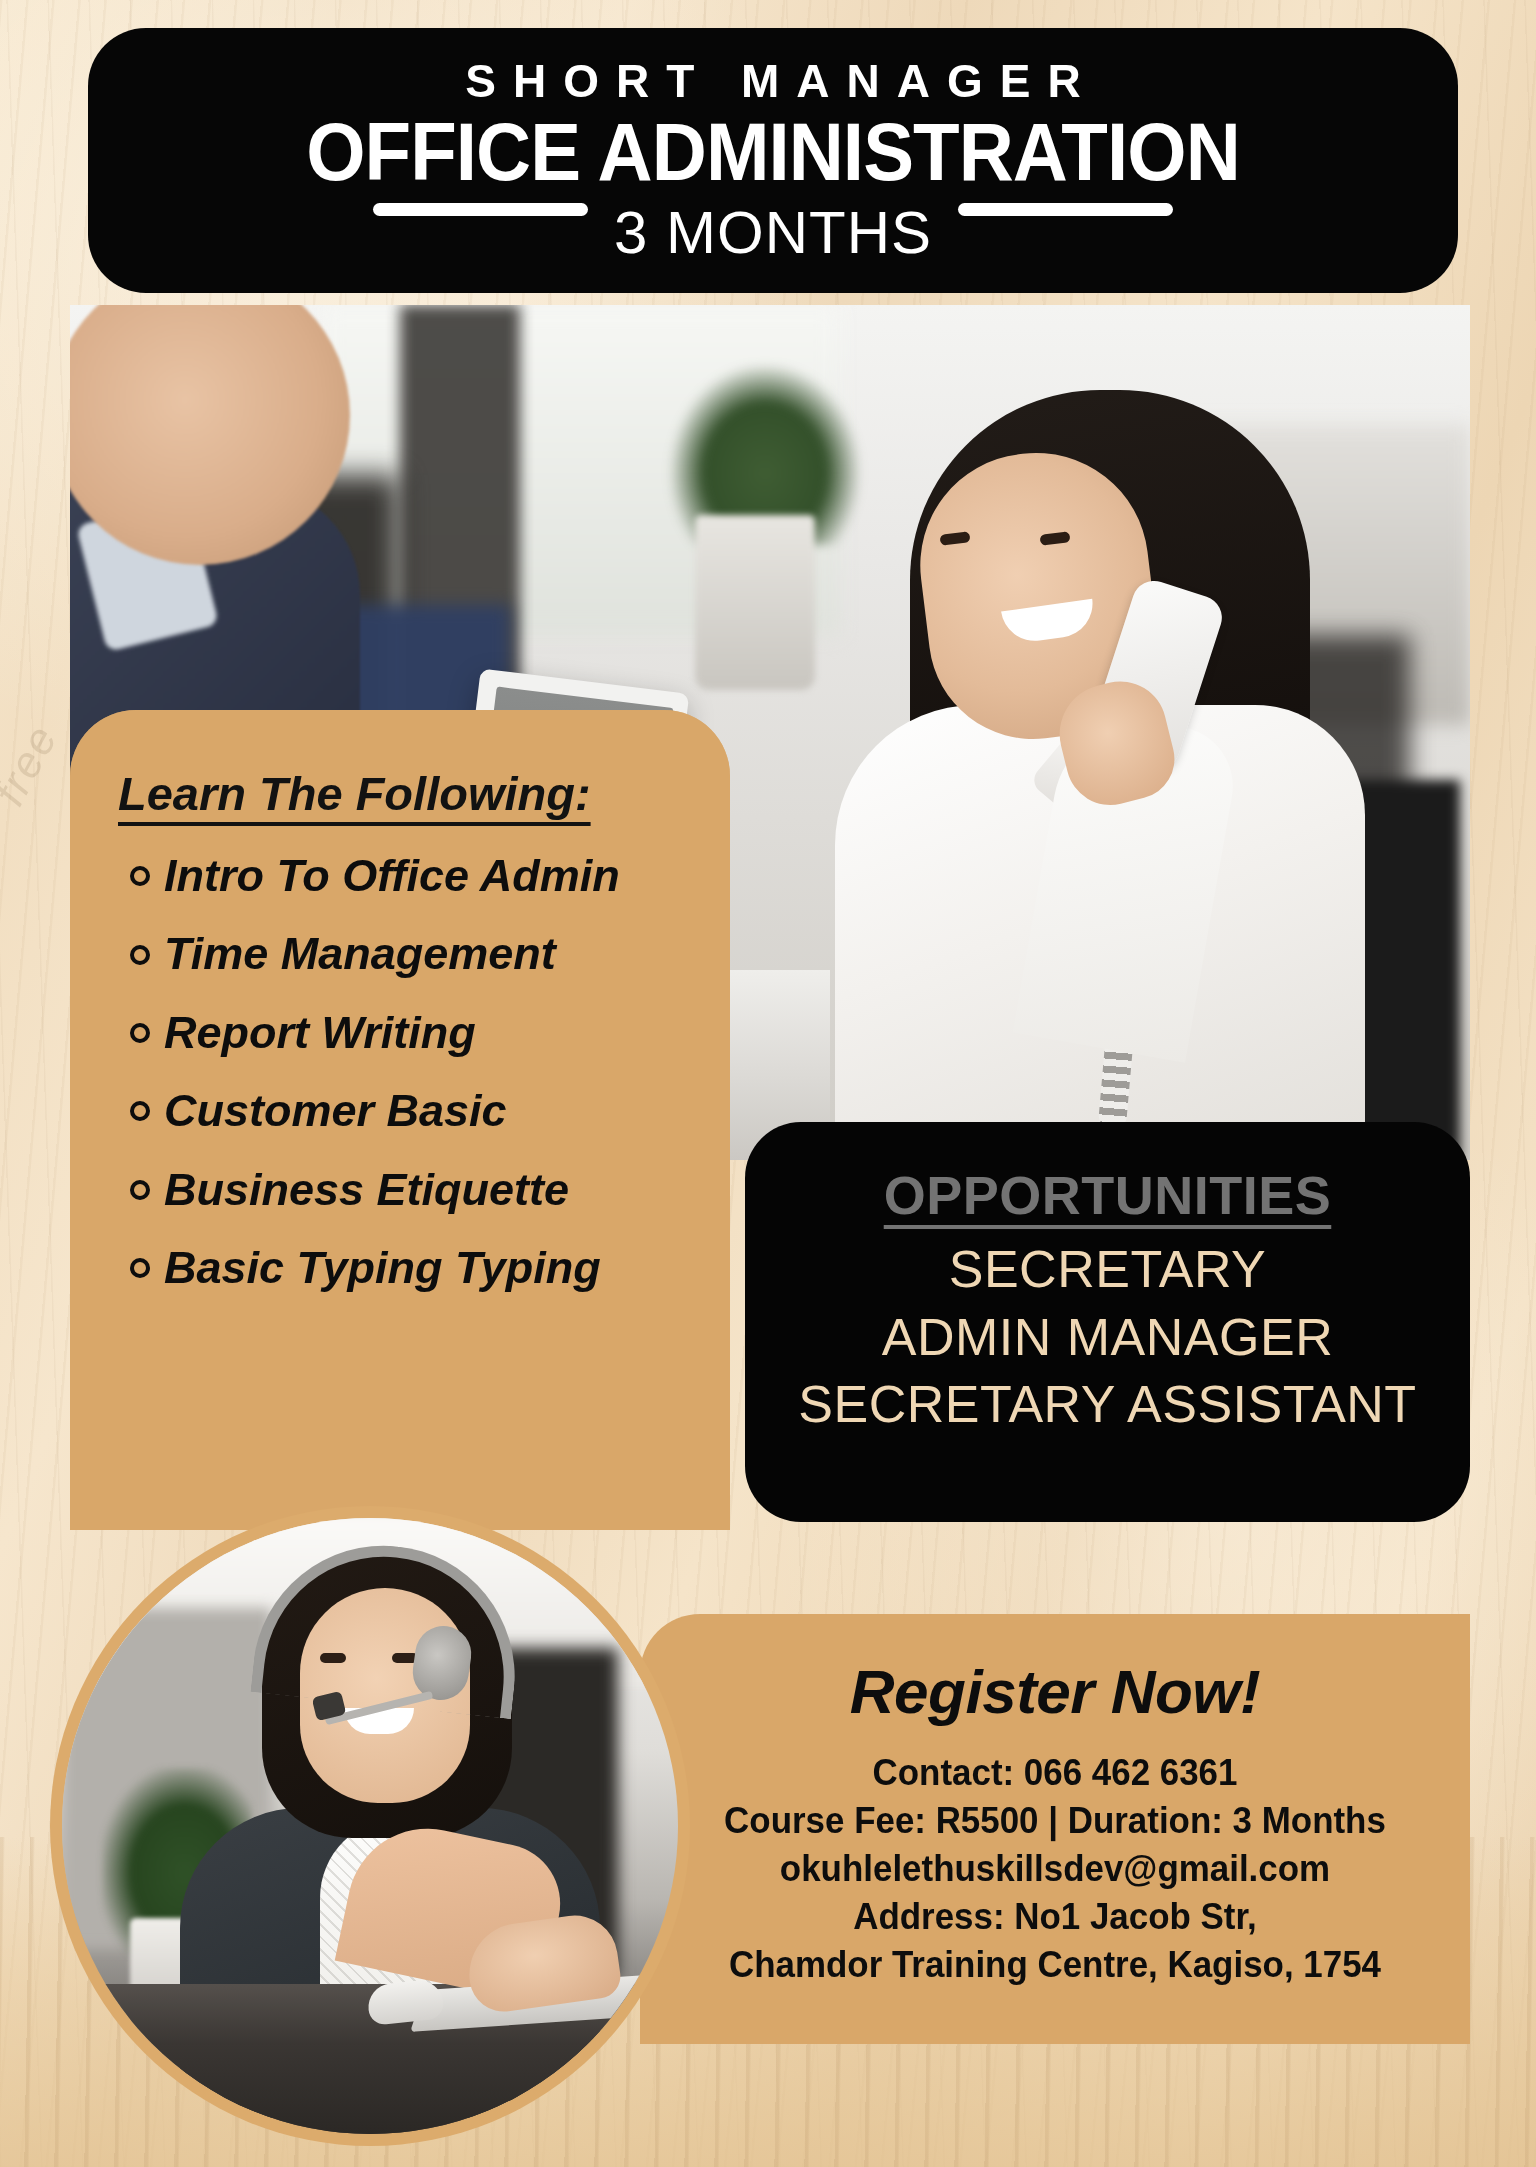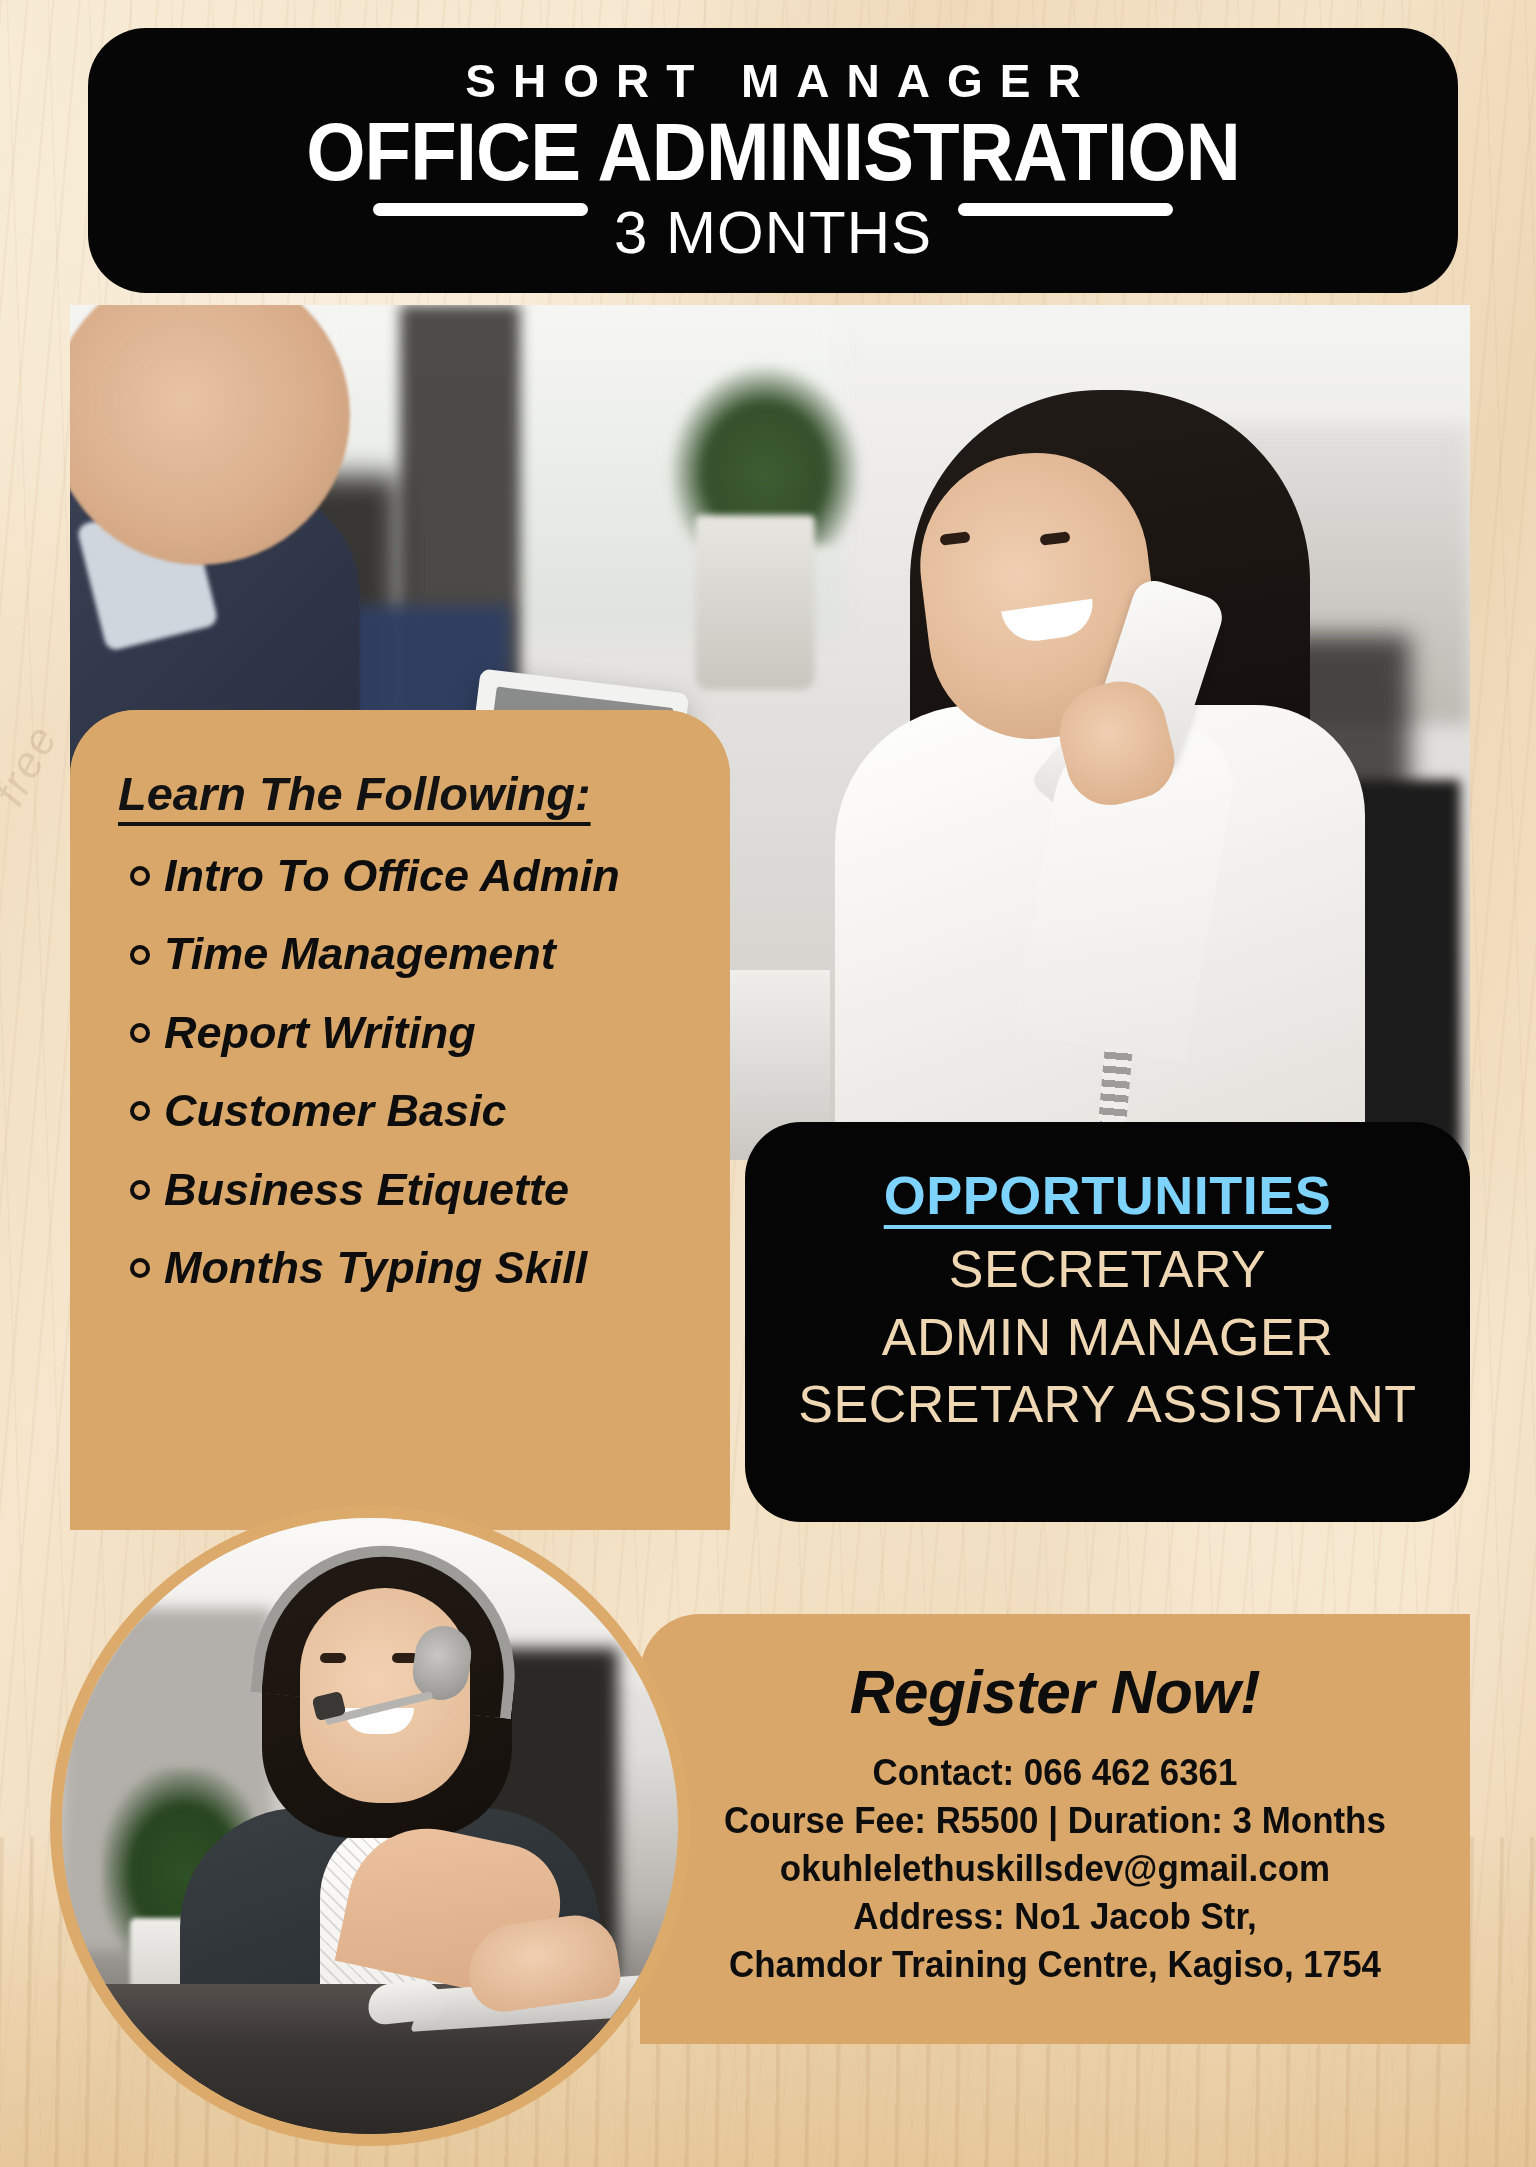--- a/index.html
+++ b/index.html
@@ -269,21 +269,21 @@
 
   
   .opps{
     position:absolute; left:745px; top:1122px;
     width:725px; height:400px;
     background:#050505; border-radius:56px;
     z-index:5; text-align:center;
     padding-top:42px;
   }
   .opps h2{
-    color:#7dd3fc; font-size:54px; font-weight:700;
+    color:#737373; font-size:54px; font-weight:700;
     text-decoration:underline; text-underline-offset:11px;
     text-decoration-thickness:4px;
     letter-spacing:.5px; margin-bottom:10px;
   }
   .opps .role{
     color:#efd7b4; font-size:52px; font-weight:400;
     line-height:1.30; letter-spacing:.5px;
   }
 
   
@@ -486,21 +486,21 @@
       <div class="list-item">
         <span class="bullet"></span>
         <span>Customer Basic</span>
       </div>
       <div class="list-item">
         <span class="bullet"></span>
         <span>Business Etiquette</span>
       </div>
       <div class="list-item">
         <span class="bullet"></span>
-        <span>Months Typing Skill</span>
+        <span>Basic Typing Typing</span>
       </div>
     </div>
   </div>
 
   <div class="opps">
     <h2>OPPORTUNITIES</h2>
     <div class="role">SECRETARY</div>
     <div class="role">ADMIN MANAGER</div>
     <div class="role">SECRETARY ASSISTANT</div>
   </div>

